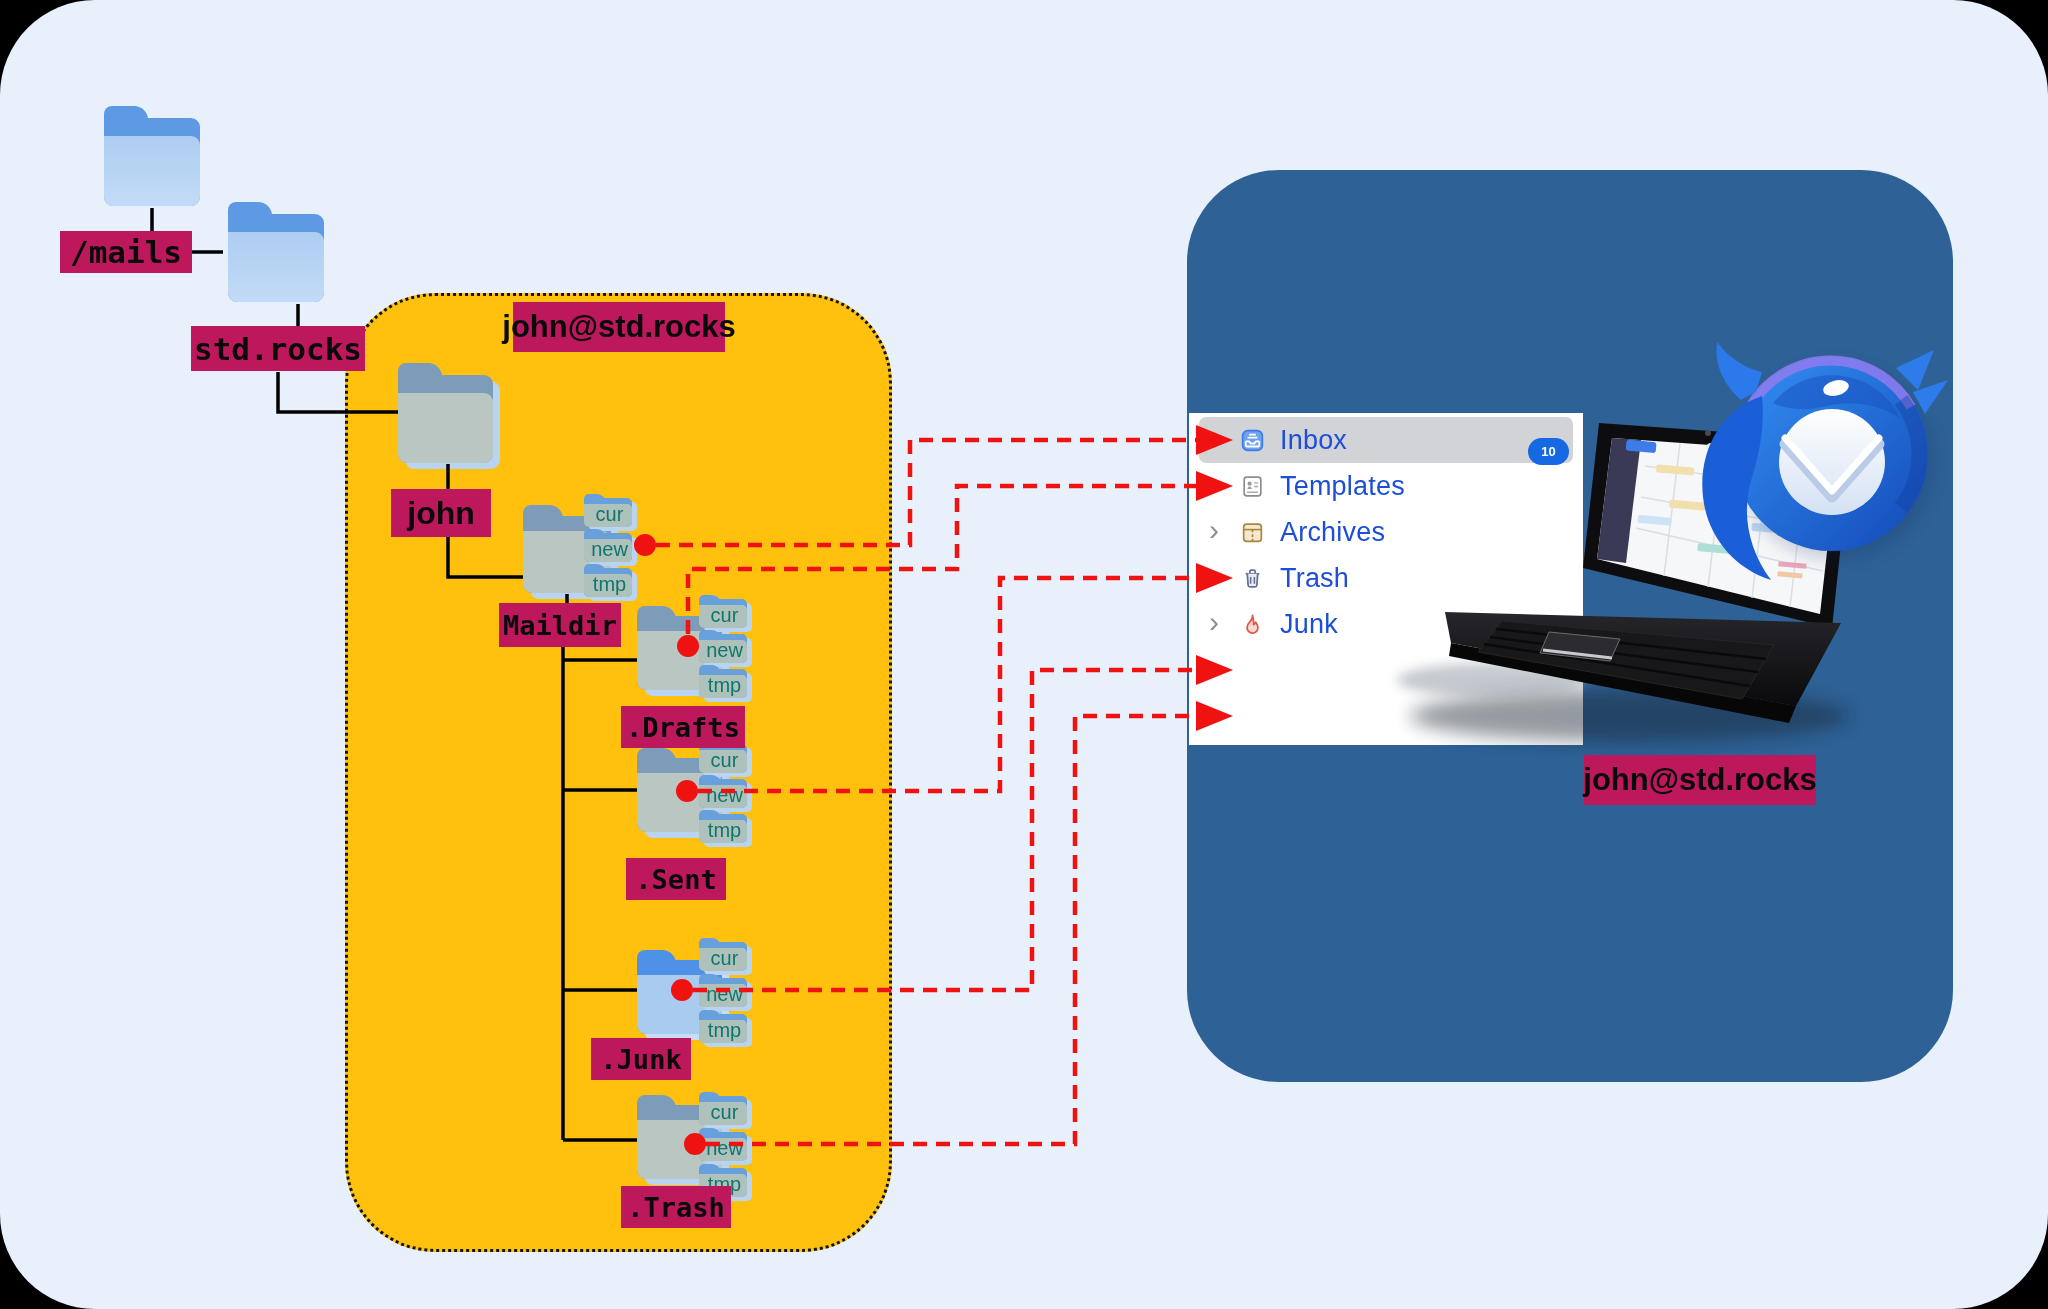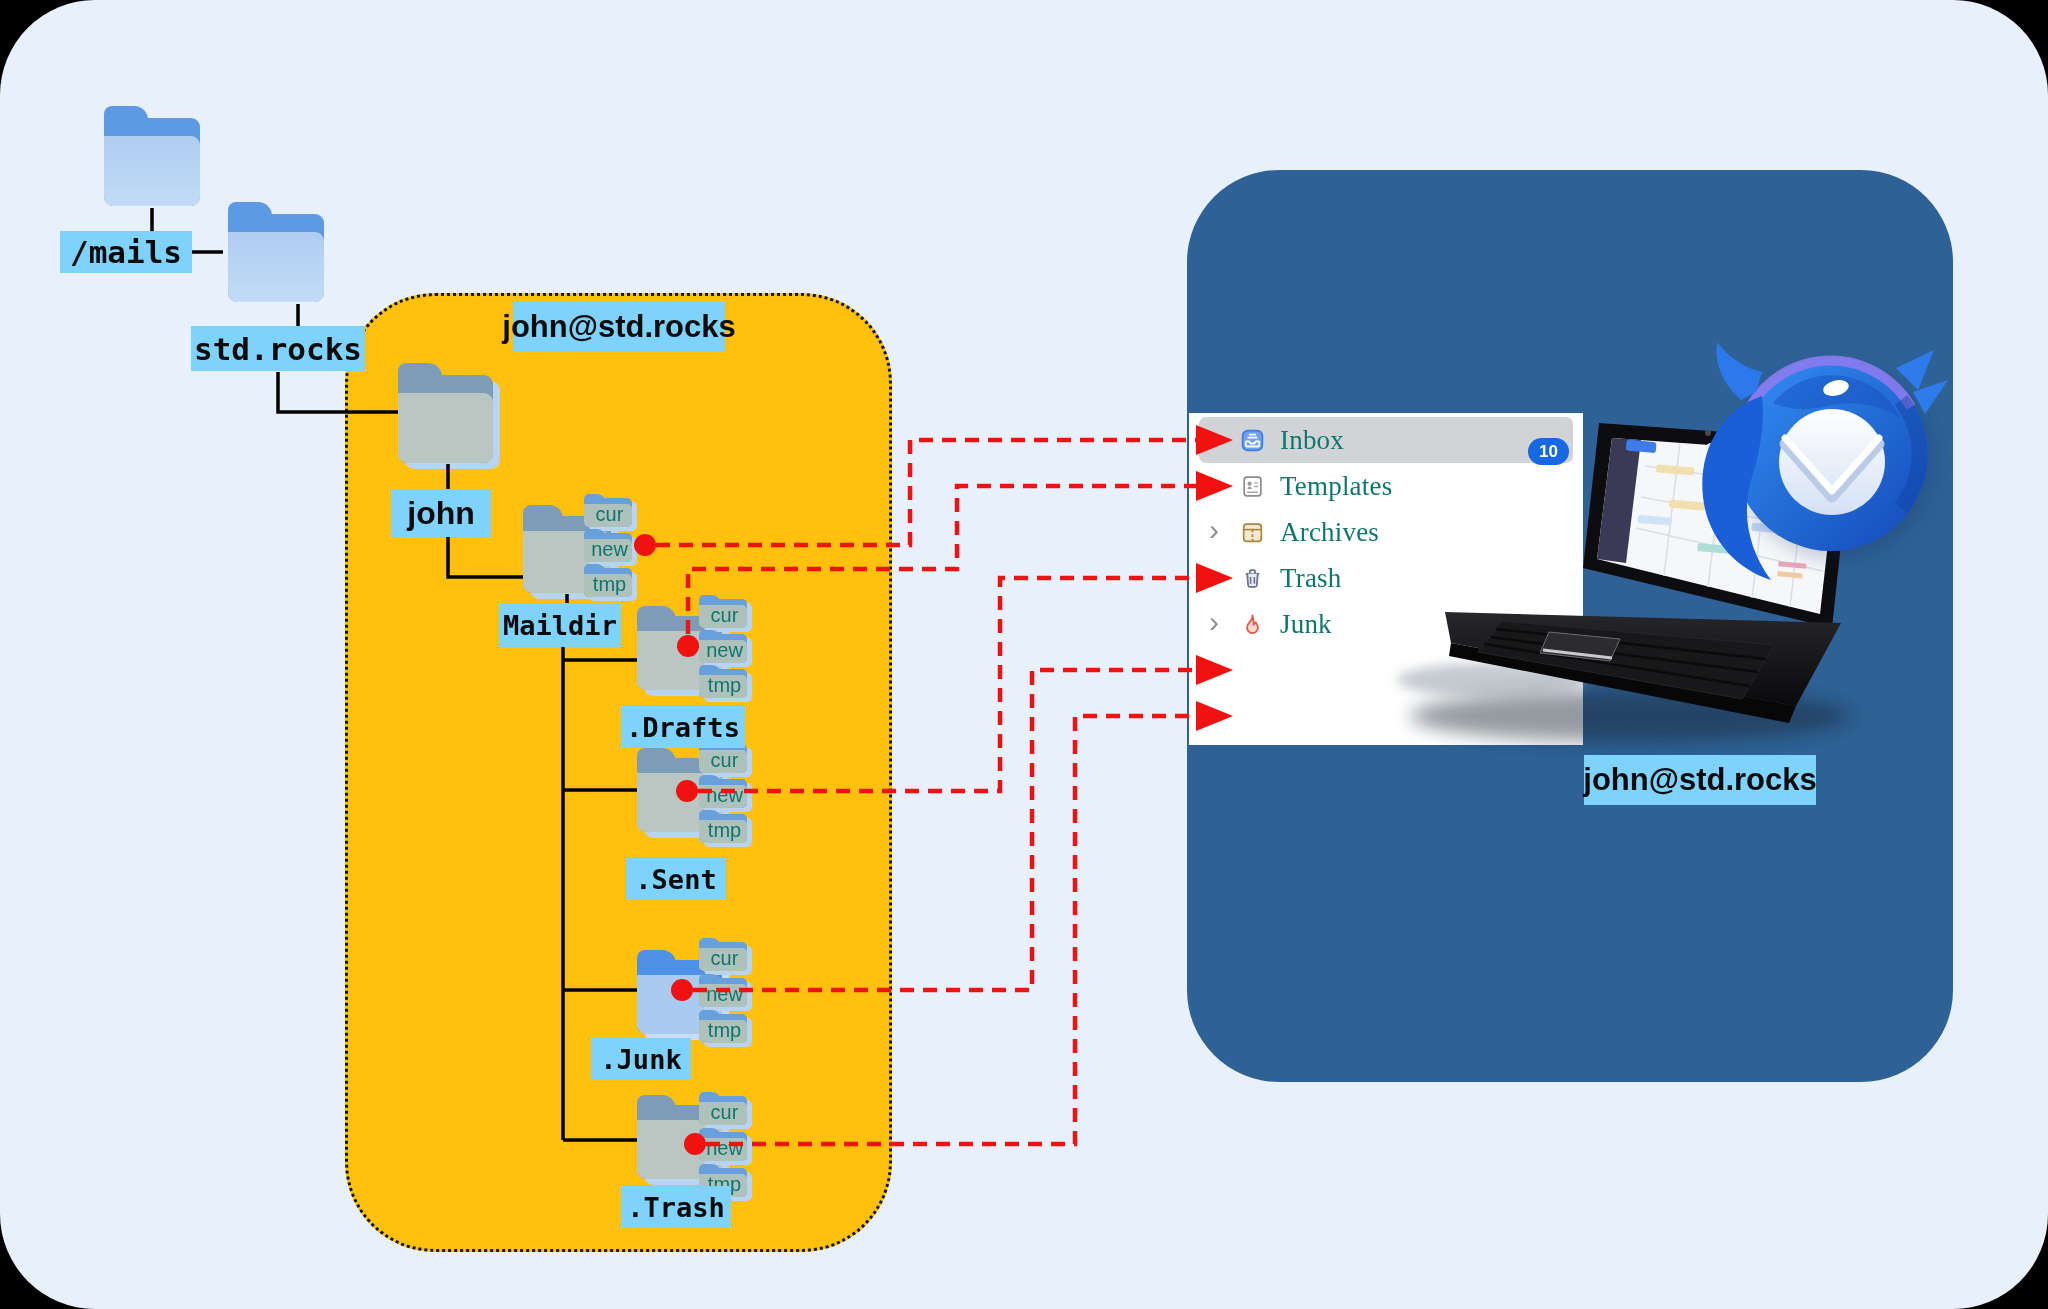--- a/index.html
+++ b/index.html
@@ -17,41 +17,41 @@
   .folder.junkblue{--tab:#4D92E6;--body:#A8CBEF;}
   .folder.junkblue::before{box-shadow:7px 6px 0 #C7DDF5;}
   .folder.mini{--tab:#68A0DC;--body:#AFC1BB;width:48px;height:33px;}
   .folder.mini::before{box-shadow:5px 4px 0 #B9D4F0;border-radius:5px;}
   .folder.mini::after{border-radius:0 5px 5px 5px;}
   .folder.mini .f-tab{border-radius:5px 9px 0 0;}
   .f-label{position:absolute;left:3px;right:0;top:26%;bottom:0;display:flex;align-items:center;justify-content:center;
            font-family:"Liberation Sans",sans-serif;font-size:20px;color:#0f766e;z-index:2;}
 
   
-  .label{position:absolute;background:#7dd3fc;display:flex;align-items:center;justify-content:center;
+  .label{position:absolute;background:#be185d;display:flex;align-items:center;justify-content:center;
          color:#0a0a0a;white-space:nowrap;z-index:8;}
   .label.mono{font-family:"DejaVu Sans Mono",monospace;font-weight:700;}
   .label.sans{font-family:Liberation Sans, sans-serif;font-weight:700;}
 
   
   .maildir-box{position:absolute;left:345px;top:293px;width:547px;height:959px;background:#FFC10D;
                border:3px dotted #141414;border-radius:90px;box-sizing:border-box;z-index:2;}
   .client-box{position:absolute;left:1187px;top:170px;width:766px;height:912px;background:#2E6195;
               border-radius:92px;z-index:2;}
 
   
   .pane{position:absolute;left:1189px;top:413px;width:394px;height:332px;background:#fff;z-index:3;padding-top:4px;box-sizing:border-box;}
   .row{height:46px;display:flex;align-items:center;padding:0 14px 0 20px;}
   .row.selected{background:#D2D3D6;border-radius:7px;margin:0 10px;padding:0 4px 0 10px;}
   .chev{width:24px;font-size:30px;line-height:1;color:#8f8f8f;margin-top:-4px;}
   .ficon{width:25px;height:25px;margin-left:7px;display:flex;}
   .ficon svg{width:25px;height:25px;}
-  .fname{font-size:27px;color:#0f766e;margin-left:15px;letter-spacing:.2px;font-family:Liberation Serif, serif;}
+  .fname{font-size:27px;color:#1d4ed8;margin-left:15px;letter-spacing:.2px;}
   .badge{margin-left:auto;min-width:41px;height:27px;border-radius:14px;background:#1668E3;color:#fff;
-         font-size:17px;font-weight:700;display:flex;align-items:center;justify-content:center;margin-top:23px;}
+         font-size:13px;font-weight:700;display:flex;align-items:center;justify-content:center;margin-top:23px;}
 
   .art{position:absolute;left:0;top:0;z-index:4;pointer-events:none;}
   .overlay{position:absolute;left:0;top:0;z-index:6;pointer-events:none;}
   .toplabel{z-index:9;}
 </style>
 </head>
 <body>
 
 <div class="canvas">
 

